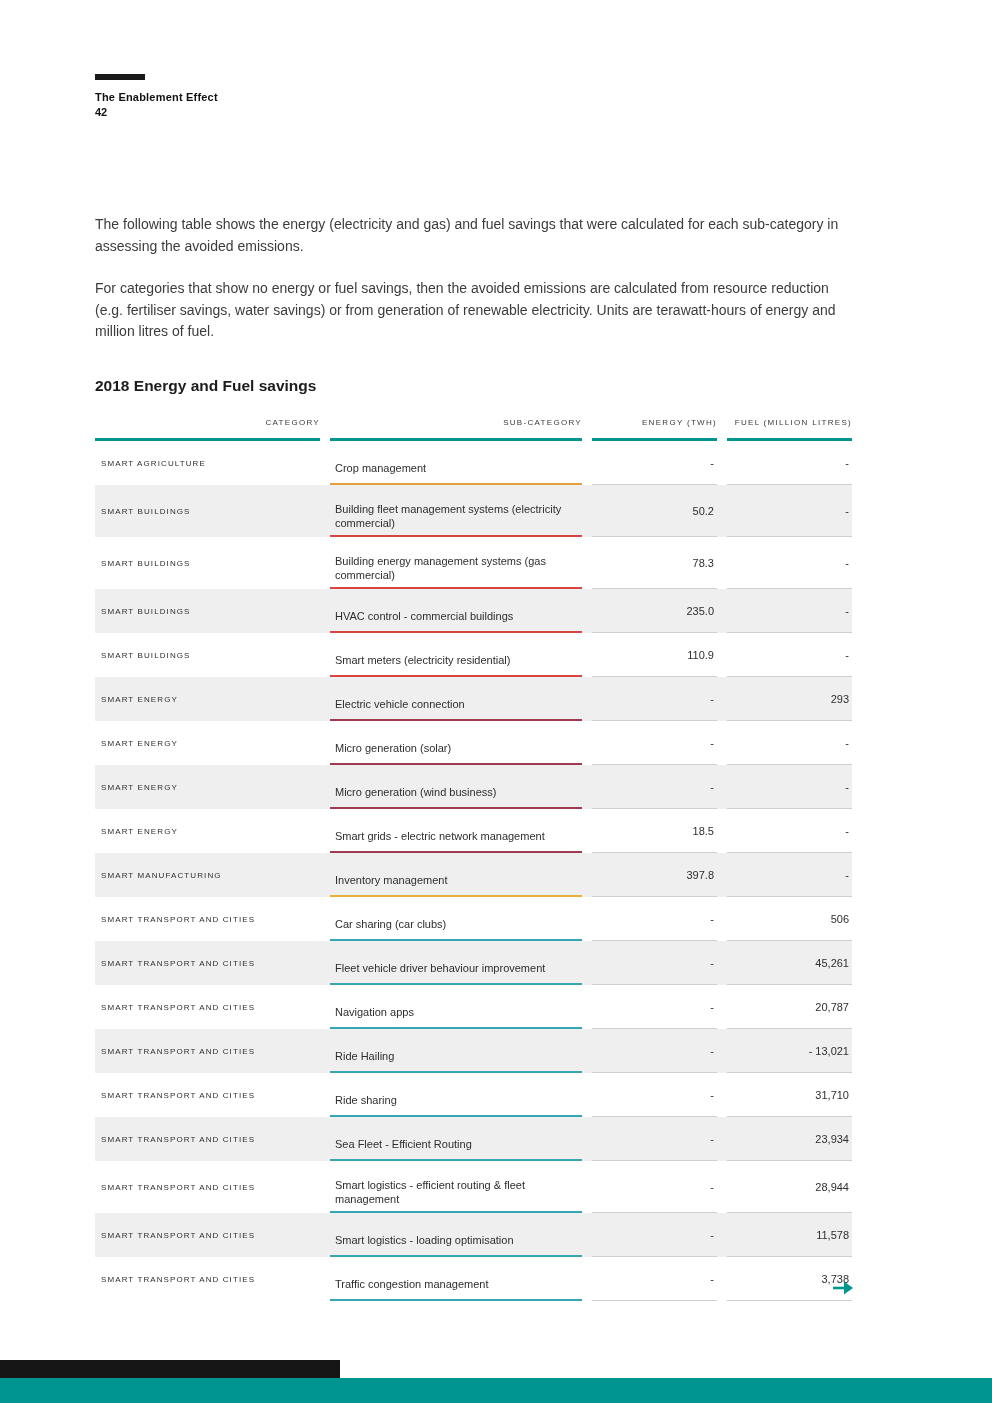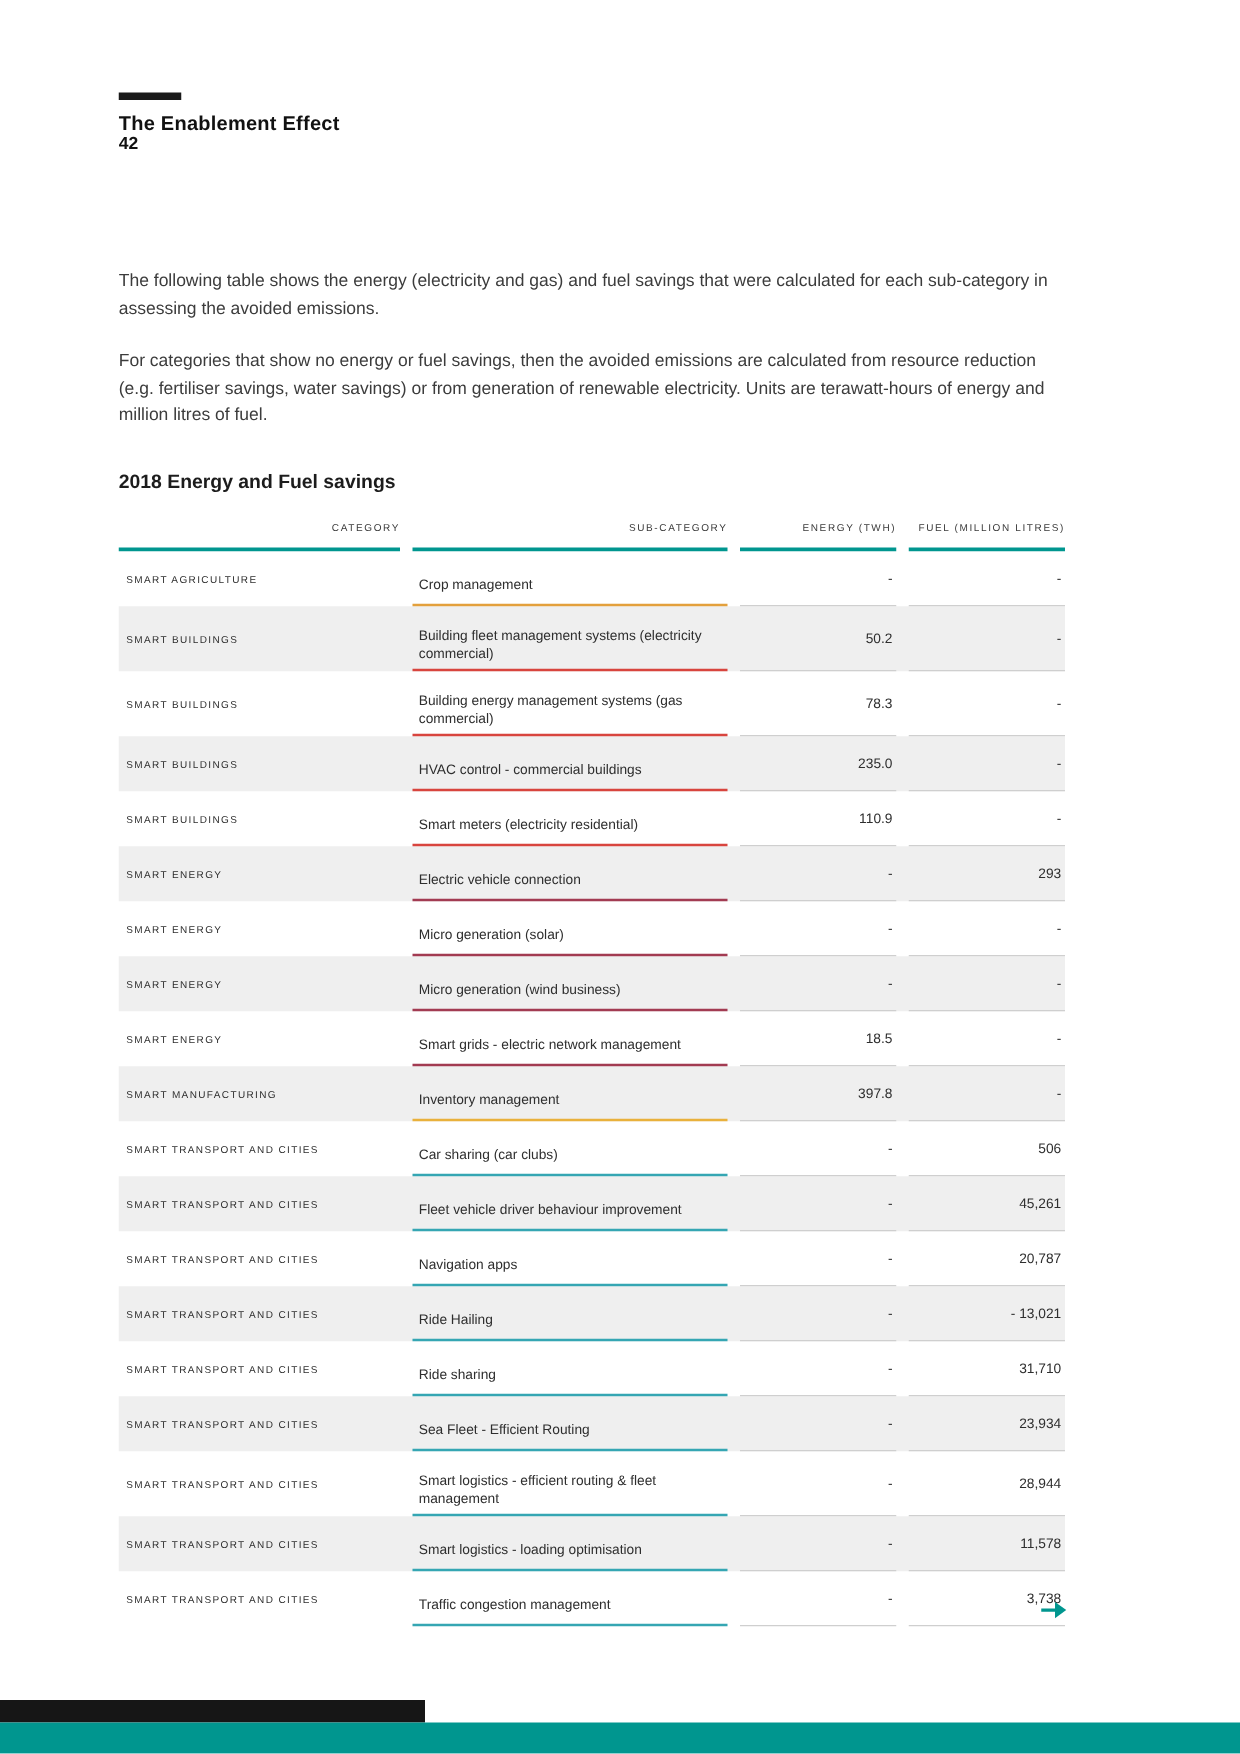--- a/index.html
+++ b/index.html
@@ -14,25 +14,25 @@
     overflow: hidden;
   }
 
   
   .brand-rule {
     position: absolute; left: 95px; top: 74px;
     width: 50px; height: 6px; background: #1a1a1a;
   }
   .doc-title {
     position: absolute; left: 95px; top: 91px;
-    font-size: 16px; font-weight: bold; color: #111; letter-spacing: 0.2px;
+    font-size: 11px; font-weight: bold; color: #111; letter-spacing: 0.2px;
   }
   .page-number {
     position: absolute; left: 95px; top: 106px;
-    font-size: 14px; font-weight: bold; color: #111;
+    font-size: 11px; font-weight: bold; color: #111;
   }
 
   
   .intro {
     position: absolute; left: 95px; top: 214px; width: 762px;
     font-size: 14px; line-height: 21.5px; color: #3c3c3c;
   }
   .intro p + p { margin-top: 21px; }
 
   .section-title {

